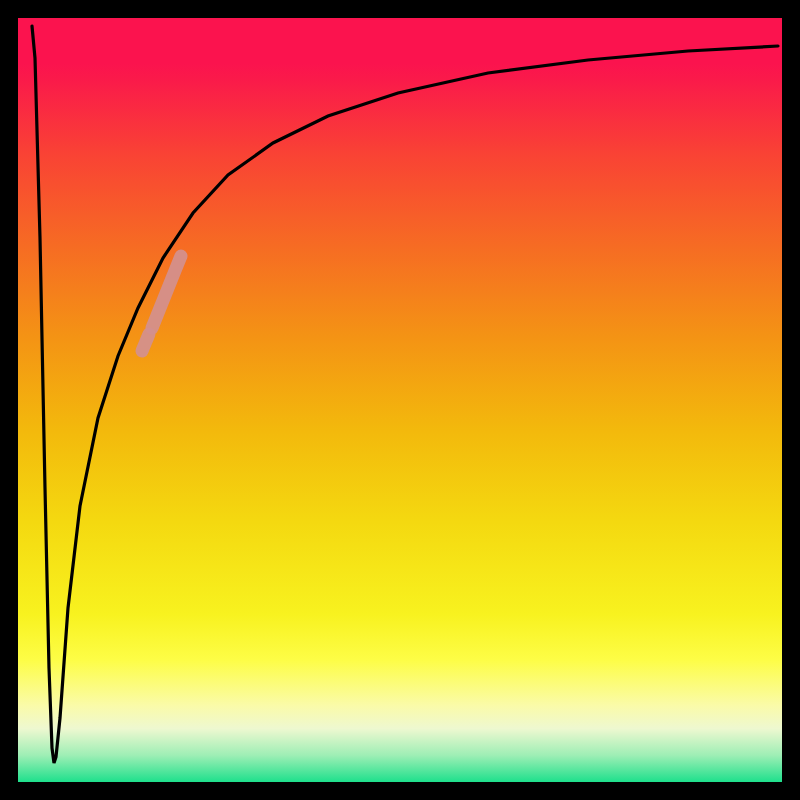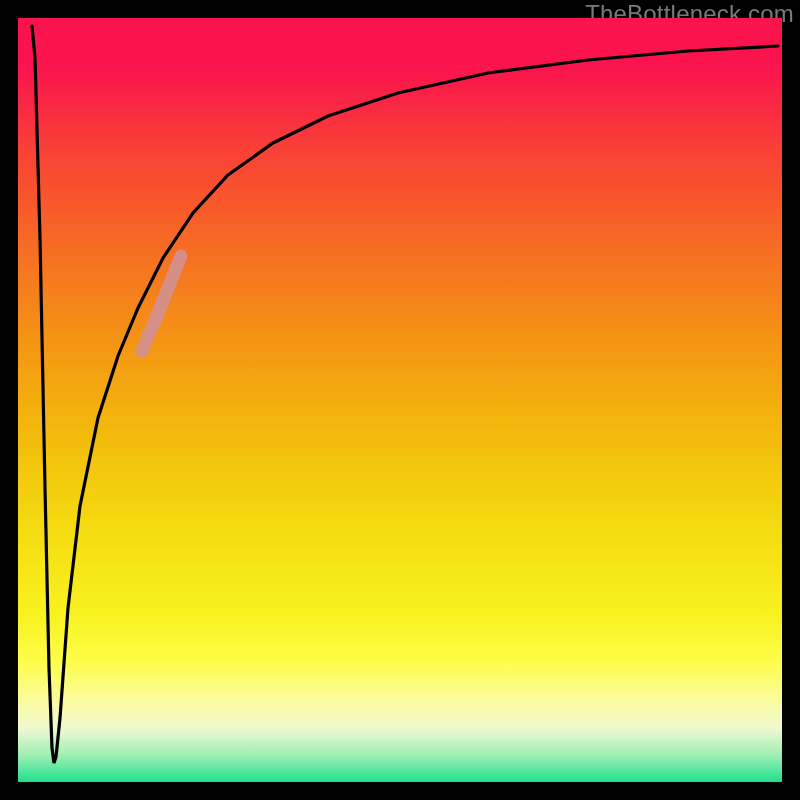--- a/index.html
+++ b/index.html
@@ -76,21 +76,20 @@
     stroke: #d2908f;
     stroke-width: 13;
     stroke-linecap: round;
     opacity: 0.92;
   }
 </style>
 </head>
 <body>
 
 <div class="frame">
-  <div class="watermark">TheBottleneck.com</div>
   <div class="plot">
     <svg class="curve" viewBox="0 0 764 764" preserveAspectRatio="none">
 
       <path class="highlight" d="M 134 310
                C 140 295, 152 265, 163 238"></path>
       <path class="highlight2" d="M 124 333
                C 126 328, 129 321, 131 316"></path>
 
       <path class="main" d="M 14 8
                L 17 40

